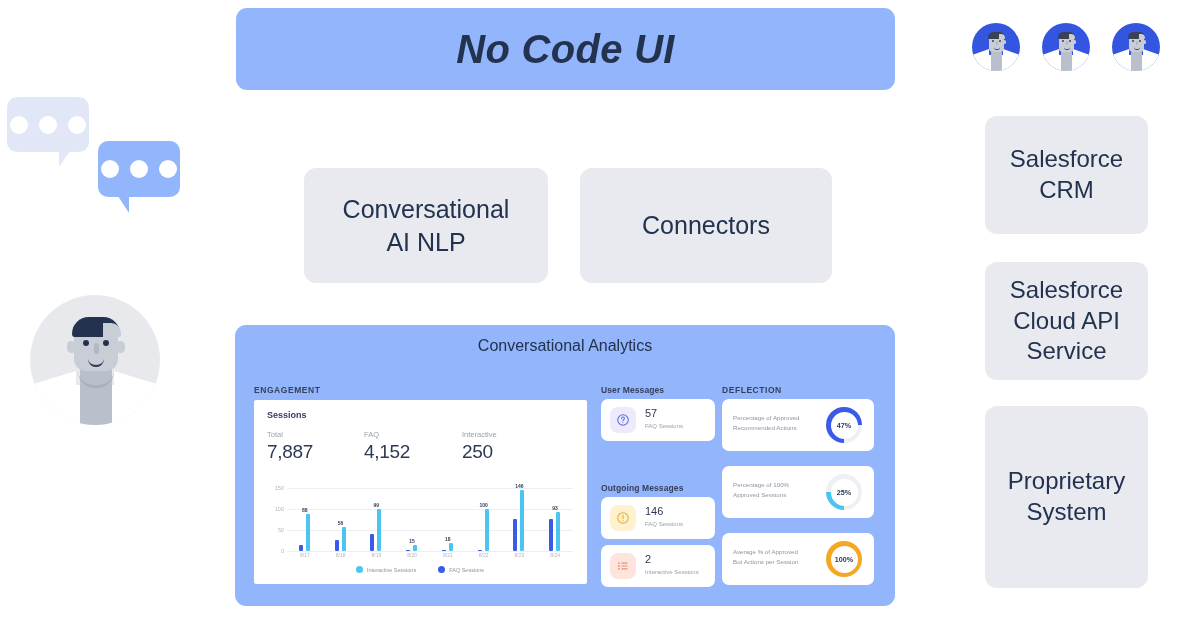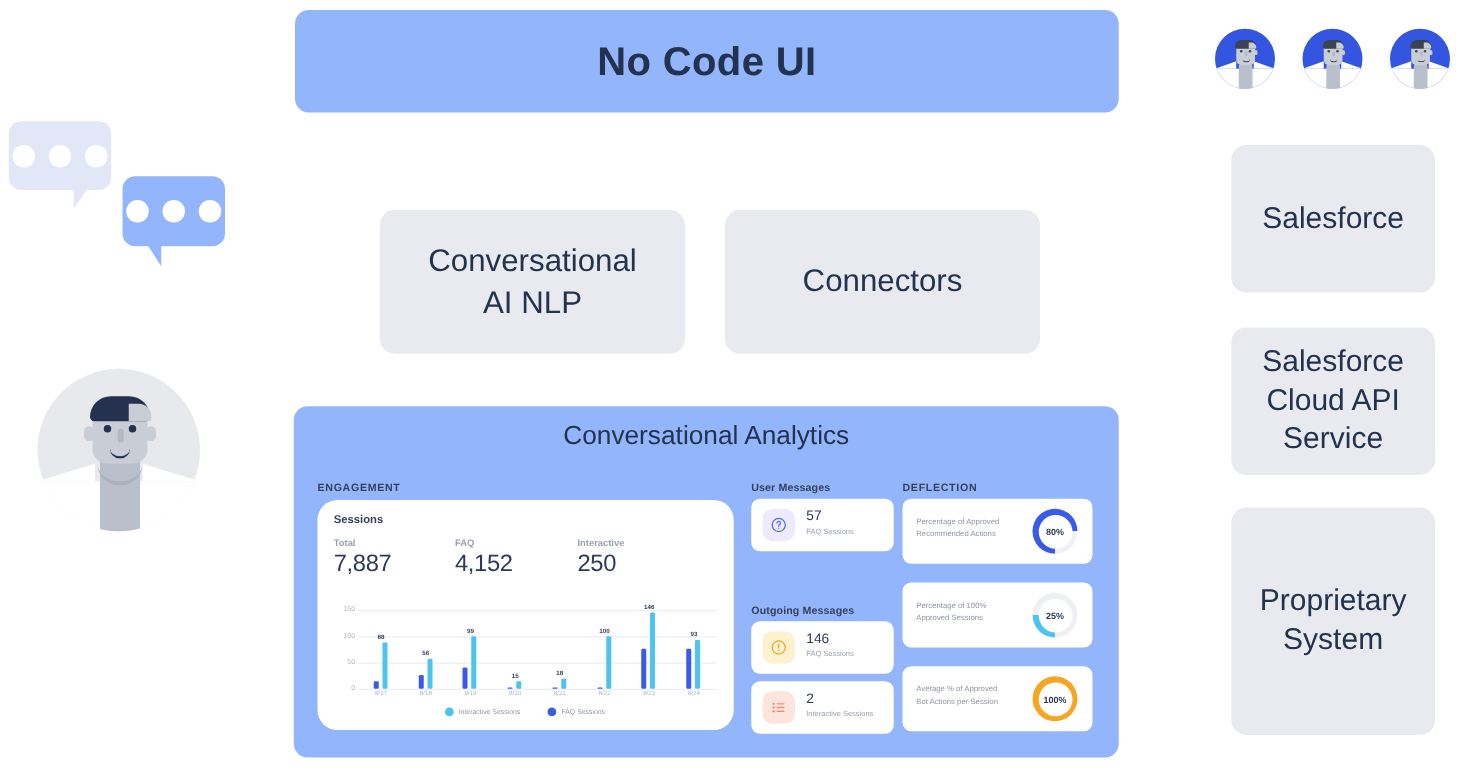--- a/index.html
+++ b/index.html
@@ -53,40 +53,40 @@
   .dbl-arrow .hl{position:absolute;left:0;top:0;width:0;height:0;
      border-right:15px solid #ffffff;border-top:14px solid transparent;border-bottom:14px solid transparent;}
   .dbl-arrow .hr{position:absolute;right:0;top:0;width:0;height:0;
      border-left:15px solid #ffffff;border-top:14px solid transparent;border-bottom:14px solid transparent;}
   .arrow-left{left:178px;top:208px;}
   .arrow-right{left:903px;top:208px;}
 
   
   .nocode{position:absolute;left:236px;top:8px;width:659px;height:82px;background:#93b5fb;
      border-radius:11px;display:flex;align-items:center;justify-content:center;}
-  .nocode span{font-size:32px;font-weight:700;color:#22324f;letter-spacing:.3px;}
+  .nocode span{font-size:40px;font-weight:700;font-style:italic;color:#22324f;letter-spacing:.3px;}
 
   
   .midbox{position:absolute;background:#e8eaef;border-radius:12px;
      display:flex;align-items:center;justify-content:center;text-align:center;
      font-size:25px;line-height:1.3;color:#22324f;}
   .mid-nlp{left:304px;top:168px;width:244px;height:115px;}
   .mid-conn{left:580px;top:168px;width:252px;height:115px;}
 
   
   .analytics{position:absolute;left:235px;top:325px;width:660px;height:281px;background:#93b5fb;border-radius:11px;}
-  .analytics-title{position:absolute;top:12px;left:0;width:660px;text-align:center;font-size:21px;color:#22324f;}
+  .analytics-title{position:absolute;top:12px;left:0;width:660px;text-align:center;font-size:16px;color:#22324f;}
   .sec-label{position:absolute;font-size:8.5px;font-weight:700;letter-spacing:.55px;color:#36405c;text-transform:uppercase;}
   .sec-label.plain{text-transform:none;letter-spacing:.1px;font-size:8.5px;}
 
   
-  .eng-card{position:absolute;left:19px;top:75px;width:333px;height:184px;background:#ffffff;border-radius:16px;}
+  .eng-card{position:absolute;left:19px;top:75px;width:333px;height:184px;background:#ffffff;border-radius:2px;}
   .eng-card .h{position:absolute;left:13px;top:10px;font-size:9px;font-weight:700;color:#36405c;}
   .stat{position:absolute;top:30px;}
-  .stat .k{font-size:7.5px;color:#9aa1ad;margin-bottom:2px;font-weight:bold;}
+  .stat .k{font-size:7.5px;color:#9aa1ad;margin-bottom:2px;}
   .stat .v{font-size:19px;color:#2c3a55;letter-spacing:-.3px;}
   .s1{left:13px;} .s2{left:110px;} .s3{left:208px;}
 
   
   .chart{position:absolute;left:13px;top:88px;width:306px;height:74px;}
   .grid-line{position:absolute;left:20px;width:286px;height:1px;background:#eceef2;}
   .ylab{position:absolute;left:0;width:17px;text-align:right;font-size:5.5px;color:#b0b6c0;}
   .bars{position:absolute;left:20px;top:0;width:286px;height:63px;display:flex;}
   .grp{flex:1;position:relative;height:63px;}
   .bar{position:absolute;bottom:0;width:4px;border-radius:1px;}
@@ -343,21 +343,21 @@
       <div class="sub">Interactive Sessions</div>
     </div>
 
     <div class="def-card" style="top:74px;">
       <div class="t">
         <div>Percentage of Approved</div>
         <div>Recommended Actions</div>
       </div>
       <div class="ring" id="ring0" style="background: conic-gradient(from 180deg, rgb(58, 90, 232) 0deg, rgb(58, 90, 232) 270deg, rgb(238, 240, 243) 270deg, rgb(238, 240, 243) 360deg);">
           <div style="position: absolute; left: 4.5px; top: 4.5px; width: 27px; height: 27px; border-radius: 50%; background: rgb(255, 255, 255);"></div>
-        <span class="pct">80%</span>
+        <span class="pct">47%</span>
       </div>
     </div>
 
     <div class="def-card" style="top:141px;">
       <div class="t">
         <div>Percentage of 100%</div>
         <div>Approved Sessions</div>
       </div>
       <div class="ring" id="ring1" style="background: conic-gradient(from 180deg, rgb(75, 196, 240) 0deg, rgb(75, 196, 240) 90deg, rgb(238, 240, 243) 90deg, rgb(238, 240, 243) 360deg);">
           <div style="position: absolute; left: 4.5px; top: 4.5px; width: 27px; height: 27px; border-radius: 50%; background: rgb(255, 255, 255);"></div>
@@ -409,20 +409,21 @@
           <div class="ear"></div>
           <div class="eye-l"></div>
           <div class="eye-r"></div>
           <div class="nose"></div>
           <div class="mouth"></div>
         </div>
       </div>
     <div class="sysbox sys0">
       <div>
         <div>Salesforce</div>
+        <div>CRM</div>
       </div>
     </div>
     <div class="sysbox sys1">
       <div>
         <div>Salesforce</div>
         <div>Cloud API</div>
         <div>Service</div>
       </div>
     </div>
     <div class="sysbox sys2">

